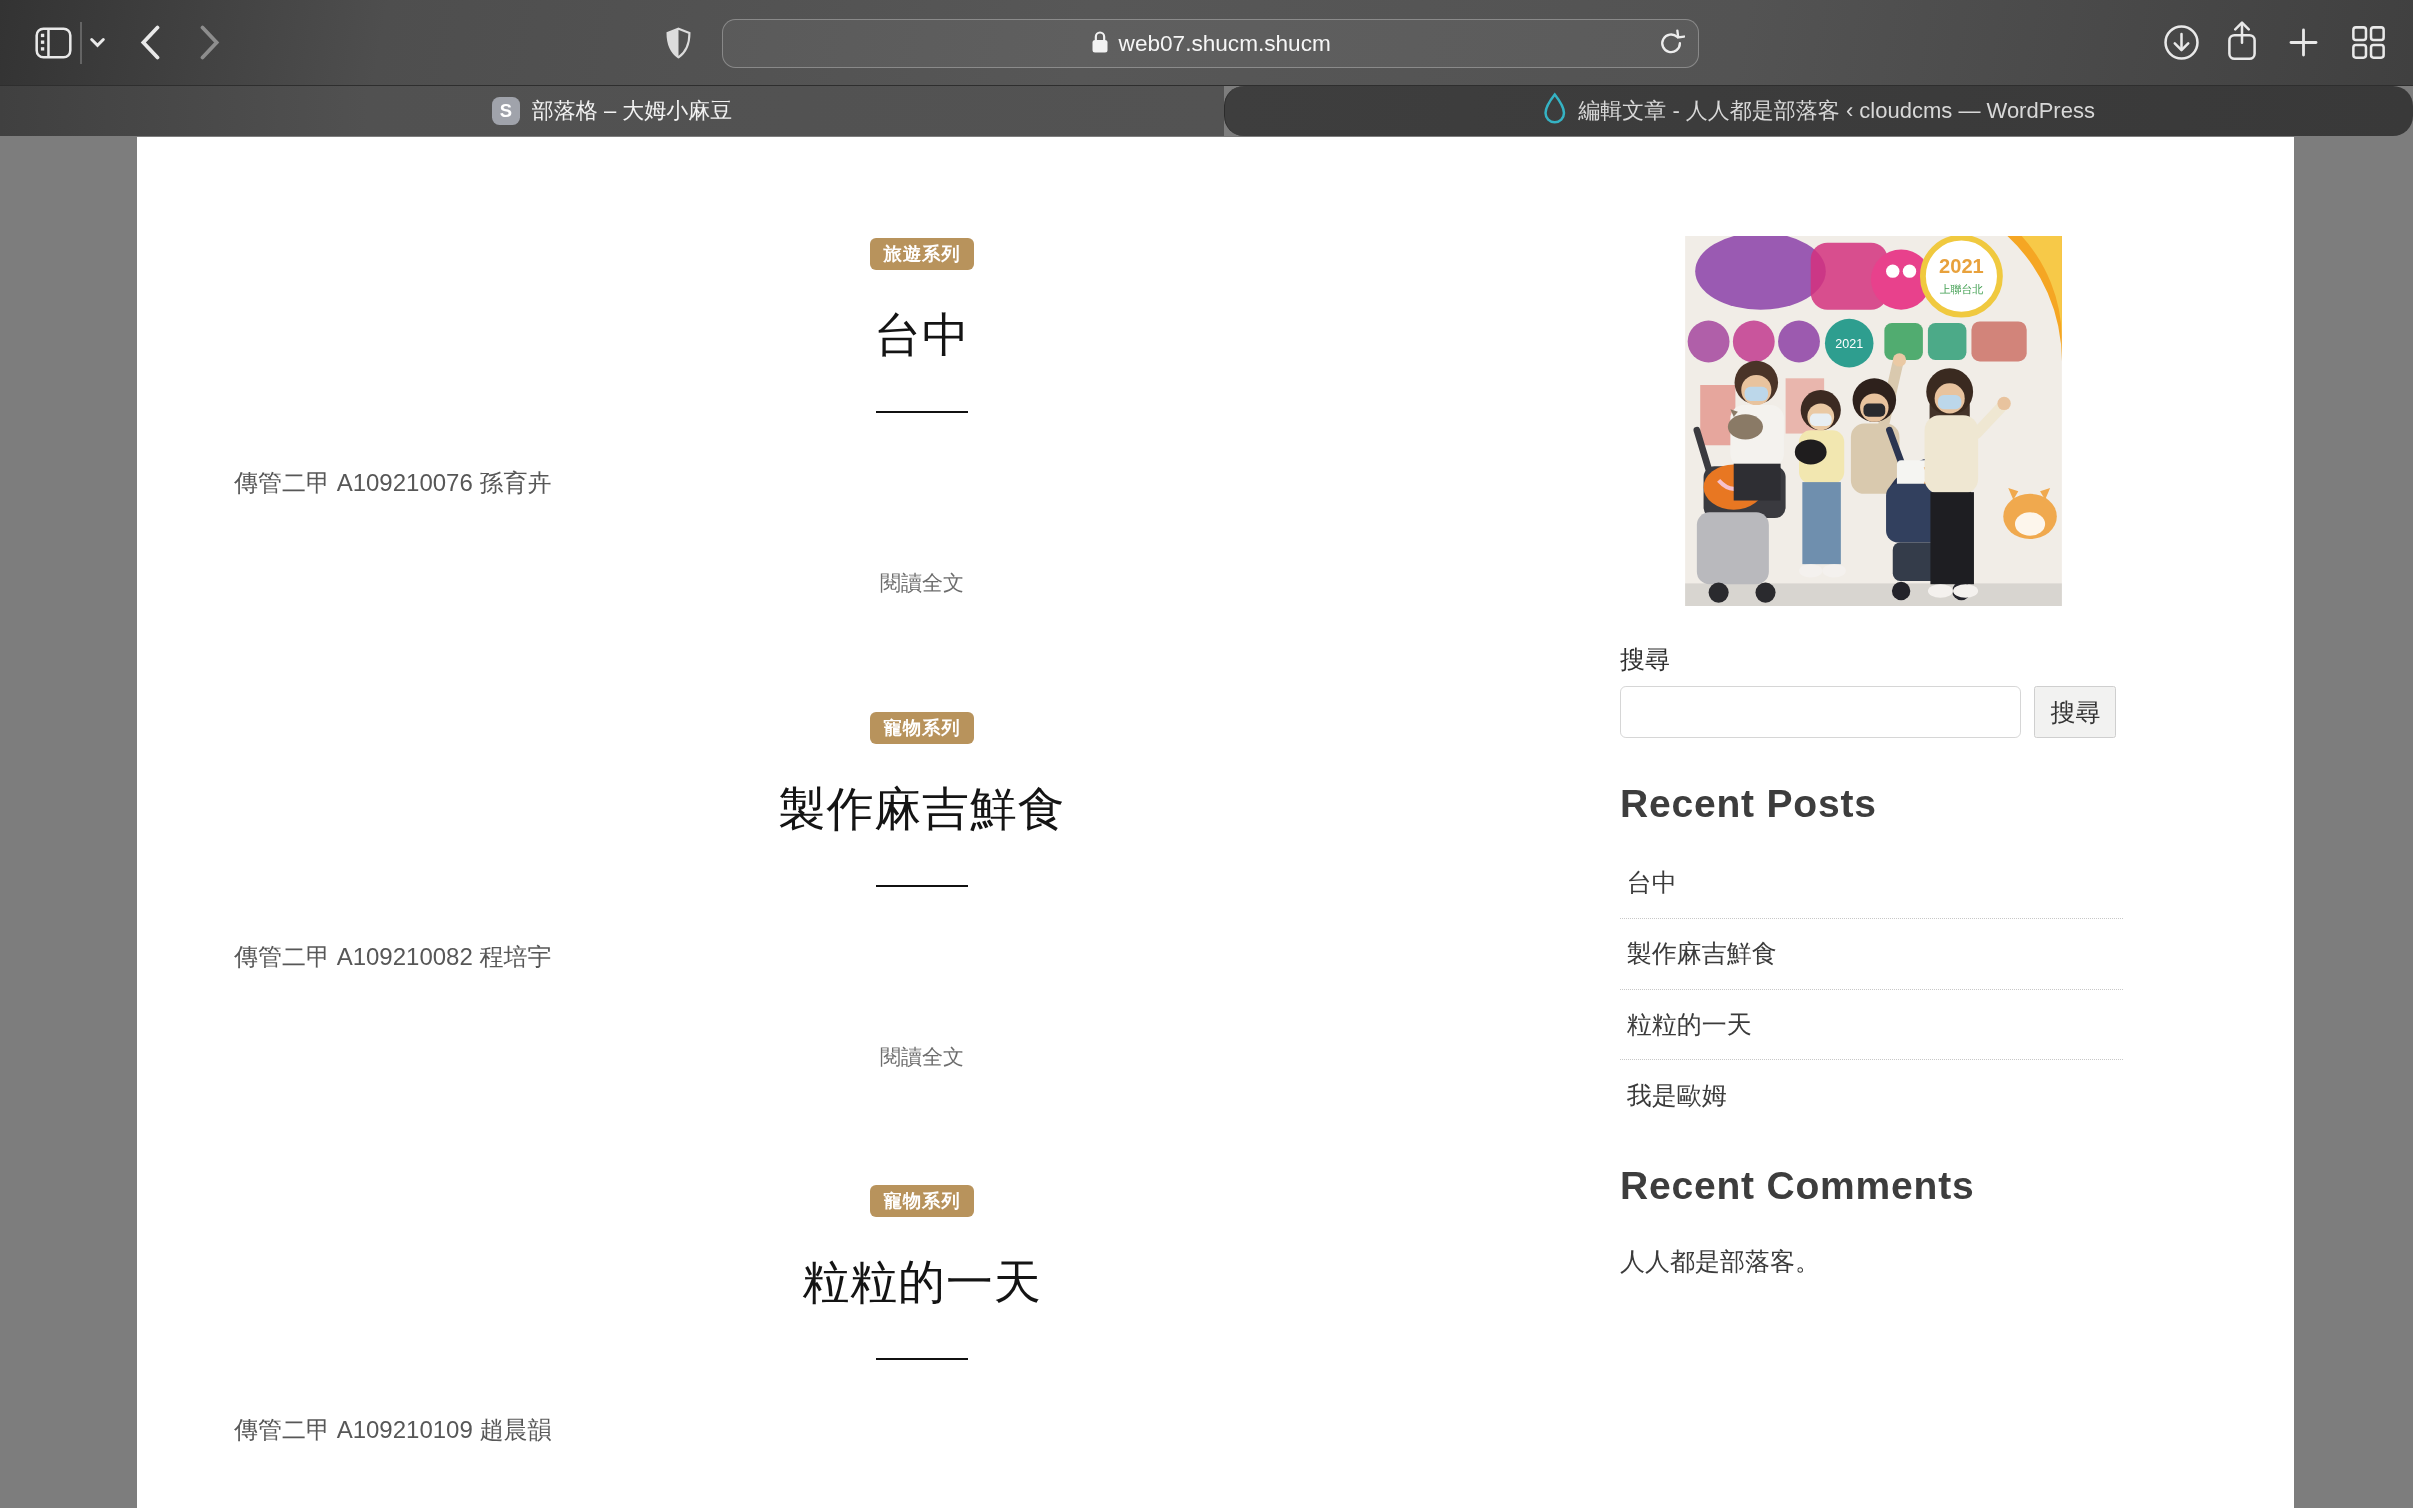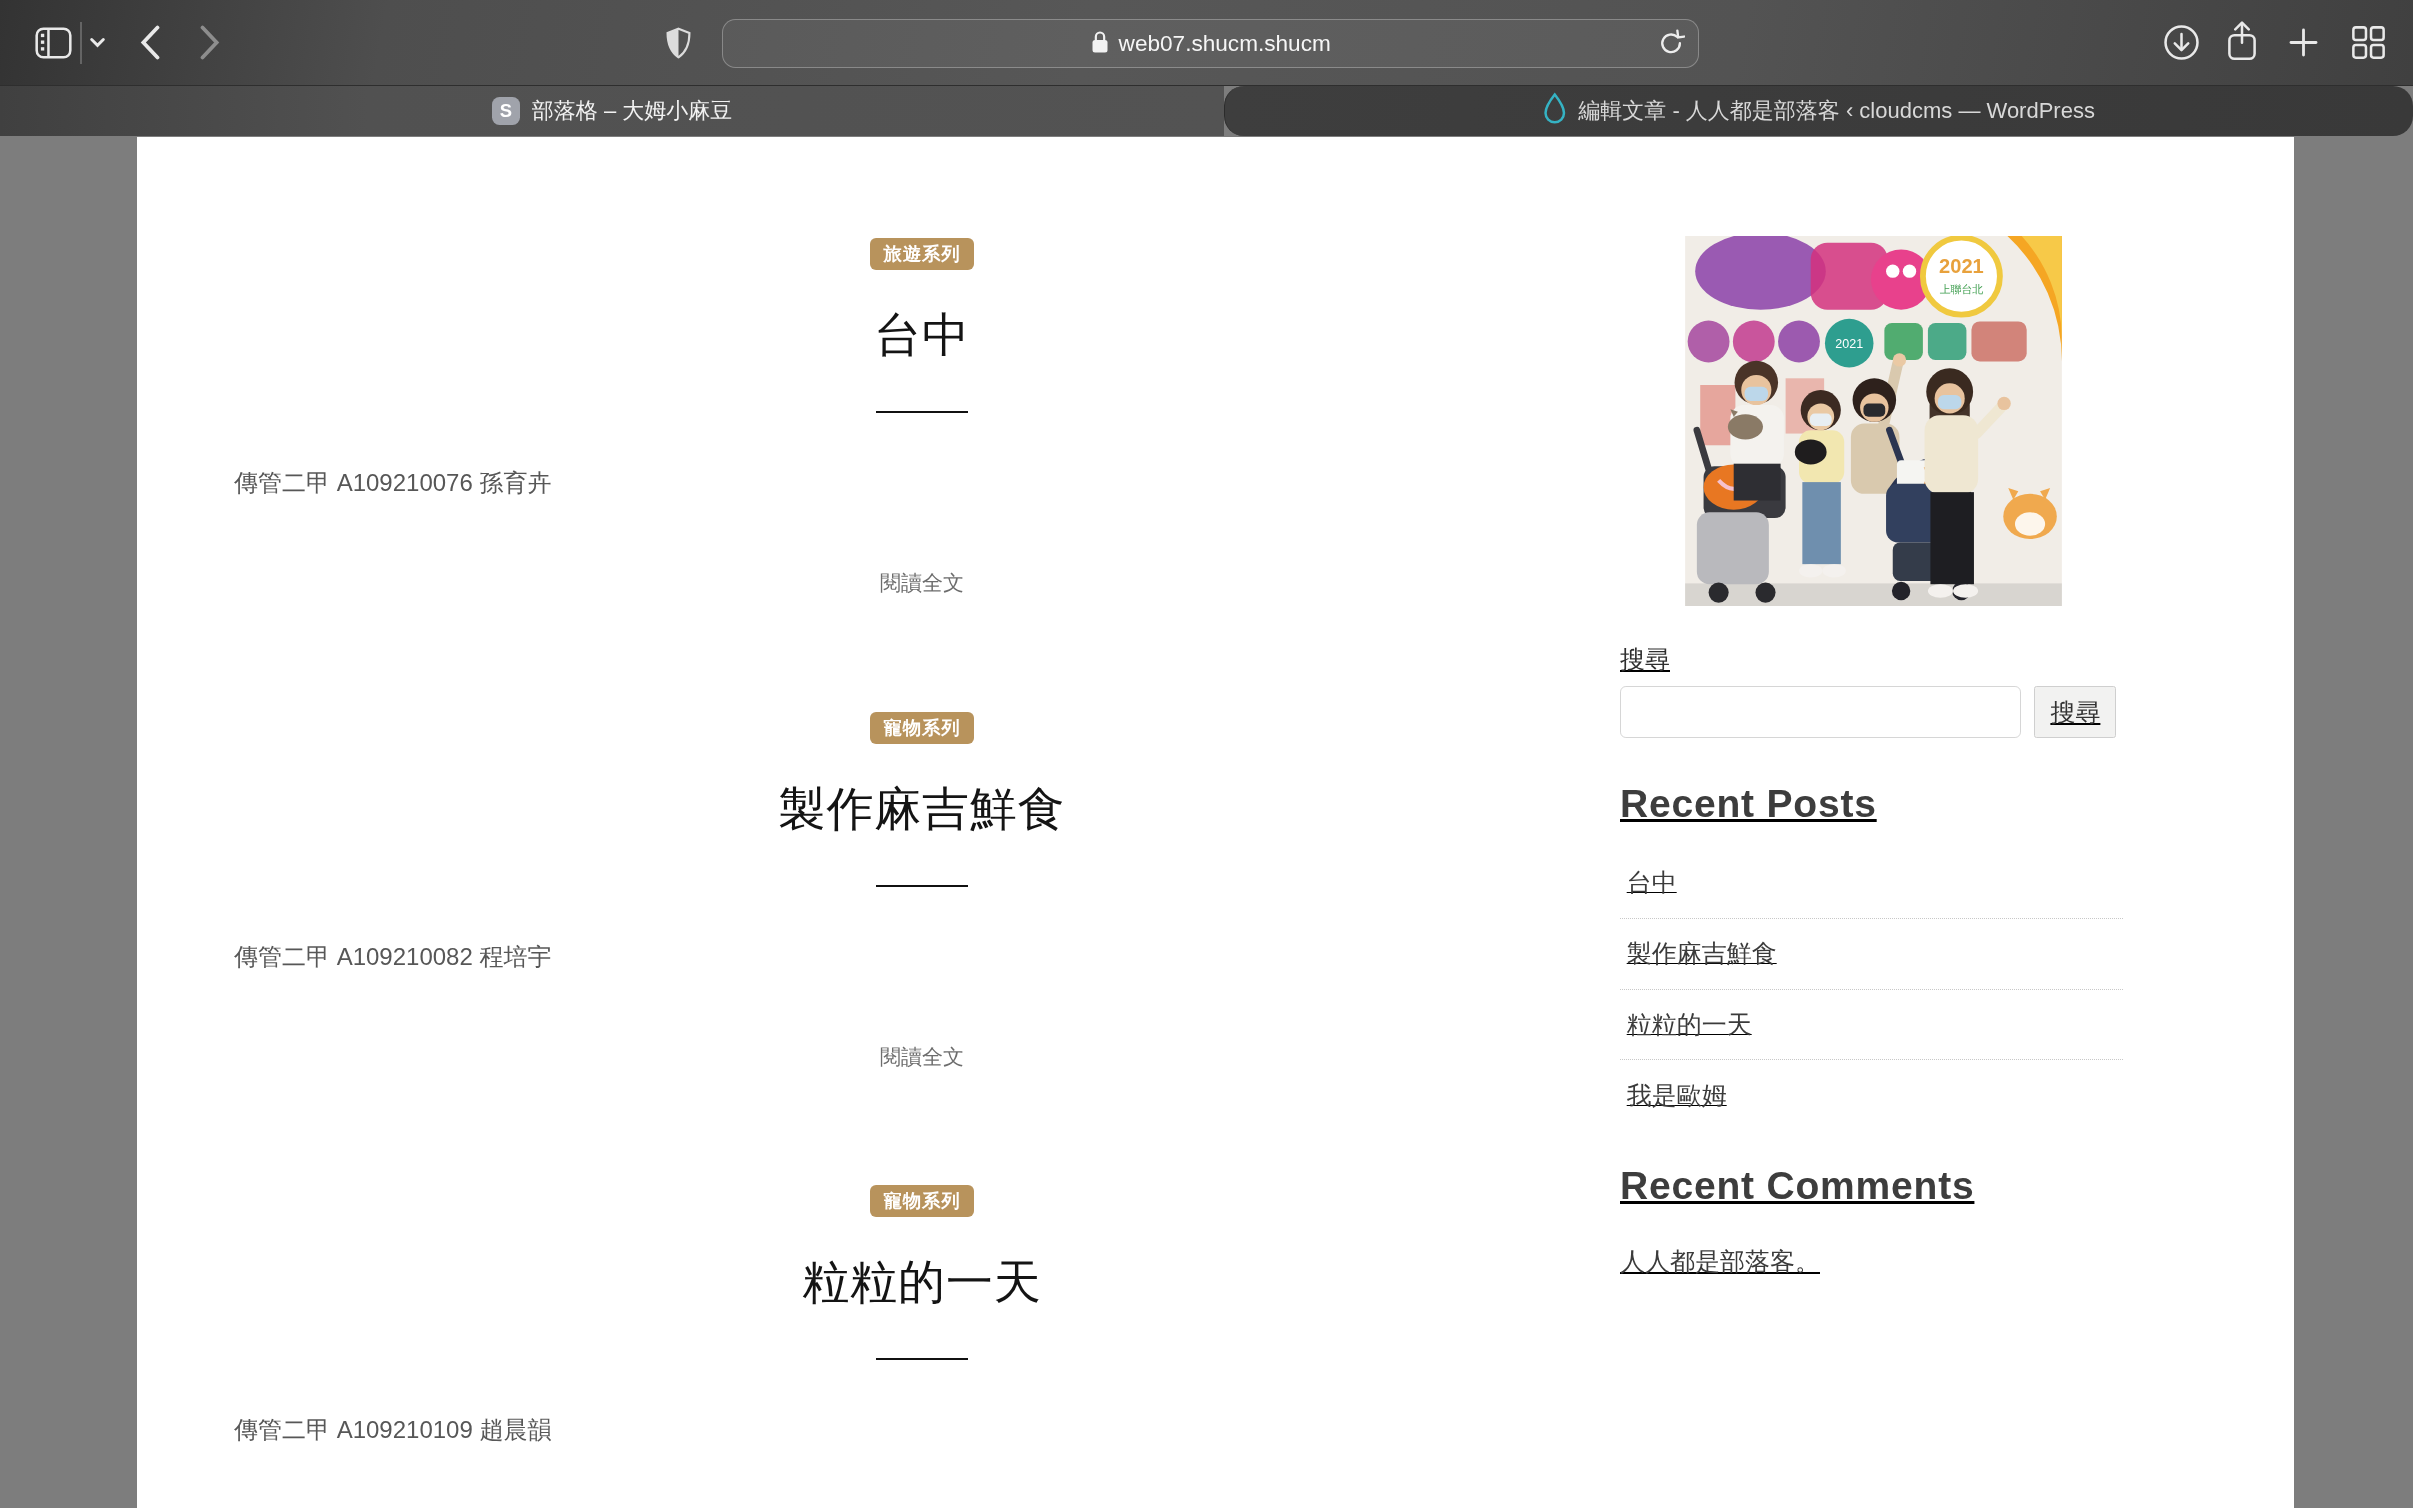--- a/index.html
+++ b/index.html
@@ -41,21 +41,21 @@
     font-size:18.4px; line-height:18.4px; padding:6.7px 13.4px; border-radius:6px; letter-spacing:0.8px;
     text-decoration:none; cursor:pointer; }
   .post-title { margin-top:34px; font-size:47px; font-weight:500; color:#141414; letter-spacing:0.8px; cursor:pointer; }
   .title-divider { width:92px; height:2.5px; background:#111; margin:44px auto 0 auto; }
   .author { margin-top:54px; text-align:left; padding-left:97px; font-size:24px; color:#575757; }
   .readmore { display:inline-block; margin-top:70px; font-size:21px; font-weight:400; color:#6d6d6d;
     text-decoration:none; cursor:pointer; }
   .post-1 { top:101px; } .post-2 { top:575px; } .post-3 { top:1048px; }
 
   
-  .sidebar { position:absolute; left:1483px; top:0; width:503px;text-decoration:underline; }
+  .sidebar { position:absolute; left:1483px; top:0; width:503px; }
   .photo { margin:99px 0 0 65px; width:377px; height:370px; overflow:hidden; }
   .search-label { margin-top:37px; font-size:25px; color:#2f2f2f; }
   .search-row { margin-top:10px; display:flex; align-items:center; }
   .search-input { width:401px; height:52px; border:1.7px solid #d6d6d6; border-radius:5.9px;
     background:#fff; font-size:23.5px; padding:0 13.4px; outline:none; }
   .search-btn { margin-left:13.4px; width:82px; height:52px; background:#f2f2f1; border:1.7px solid #cfcfcf;
     border-radius:2.5px; font-size:25px; color:#333; cursor:pointer;
     font-family:"Liberation Sans","DejaVu Sans",sans-serif; }
   .widget-title { margin-top:44px; font-size:39px; font-weight:800; color:#3d3d3d; letter-spacing:0.8px; }
   .recent-list { margin-top:22px; list-style:none; }

